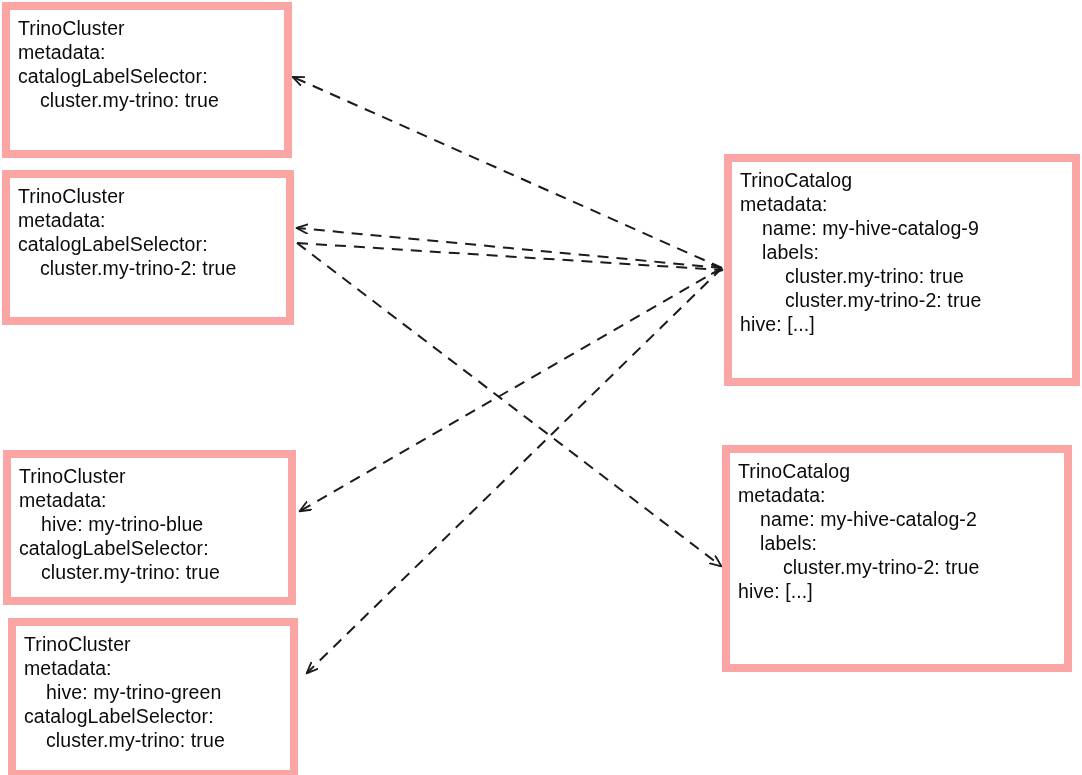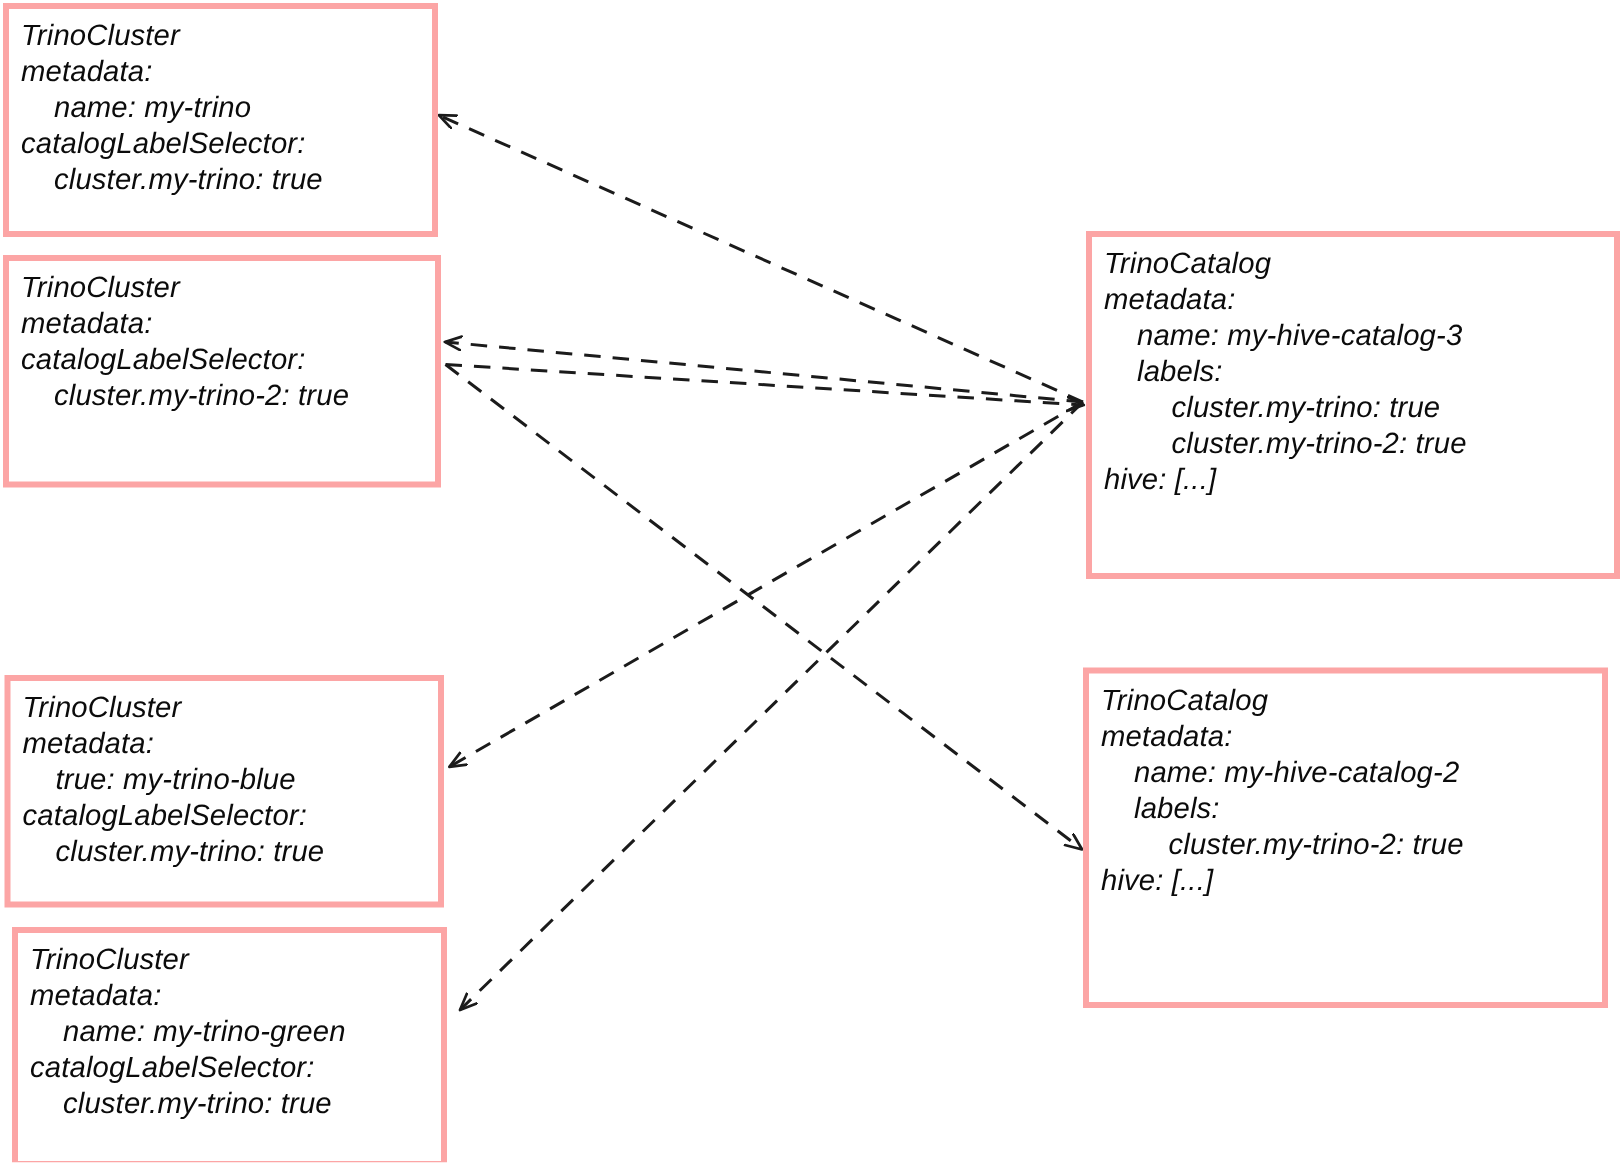--- a/index.html
+++ b/index.html
@@ -23,23 +23,22 @@
     left: 0;
     top: 0;
     width: 1082px;
     height: 775px;
     pointer-events: none;
   }
   .node {
     position: absolute;
     box-sizing: border-box;
     background: #ffffff;
-    border: 4px solid #fca5a5;
+    border: 8px solid #fca5a5;
     z-index: 2;
-    font-style: italic;
   }
   .node-body {
     padding: 6px 0 0 8px;
   }
   .line {
     font-size: 19.5px;
     line-height: 24px;
     white-space: pre;
     letter-spacing: 0.1px;
     color: #0b0b0b;
@@ -74,60 +73,59 @@
         <line x1="722" y1="268" x2="307" y2="673"></line>
         <line x1="297" y1="243" x2="722" y2="270"></line>
         <line x1="297" y1="243" x2="721" y2="566"></line>
       </g>
   </svg>
 
   <div class="node" id="cluster-my-trino">
     <div class="node-body">
         <div class="line ind-0">TrinoCluster</div>
         <div class="line ind-0">metadata:</div>
-        <div class="line ind-1">name: my-trino</div>
         <div class="line ind-0">catalogLabelSelector:</div>
         <div class="line ind-1">cluster.my-trino: true</div>
       </div>
   </div>
 
   <div class="node" id="cluster-my-trino-2">
     <div class="node-body">
         <div class="line ind-0">TrinoCluster</div>
         <div class="line ind-0">metadata:</div>
         <div class="line ind-0">catalogLabelSelector:</div>
         <div class="line ind-1">cluster.my-trino-2: true</div>
       </div>
   </div>
 
   <div class="node" id="cluster-my-trino-blue">
     <div class="node-body">
         <div class="line ind-0">TrinoCluster</div>
         <div class="line ind-0">metadata:</div>
-        <div class="line ind-1">true: my-trino-blue</div>
+        <div class="line ind-1">hive: my-trino-blue</div>
         <div class="line ind-0">catalogLabelSelector:</div>
         <div class="line ind-1">cluster.my-trino: true</div>
       </div>
   </div>
 
   <div class="node" id="cluster-my-trino-green">
     <div class="node-body">
         <div class="line ind-0">TrinoCluster</div>
         <div class="line ind-0">metadata:</div>
-        <div class="line ind-1">name: my-trino-green</div>
+        <div class="line ind-1">hive: my-trino-green</div>
         <div class="line ind-0">catalogLabelSelector:</div>
         <div class="line ind-1">cluster.my-trino: true</div>
       </div>
   </div>
 
   <div class="node" id="catalog-my-hive-catalog-1">
     <div class="node-body">
         <div class="line ind-0">TrinoCatalog</div>
         <div class="line ind-0">metadata:</div>
-        <div class="line ind-1">name: my-hive-catalog-3</div>
+        <div class="line ind-1">name: my-hive-catalog-9</div>
         <div class="line ind-1">labels:</div>
         <div class="line ind-2">cluster.my-trino: true</div>
         <div class="line ind-2">cluster.my-trino-2: true</div>
         <div class="line ind-0">hive: [...]</div>
       </div>
   </div>
 
   <div class="node" id="catalog-my-hive-catalog-2">
     <div class="node-body">
         <div class="line ind-0">TrinoCatalog</div>

